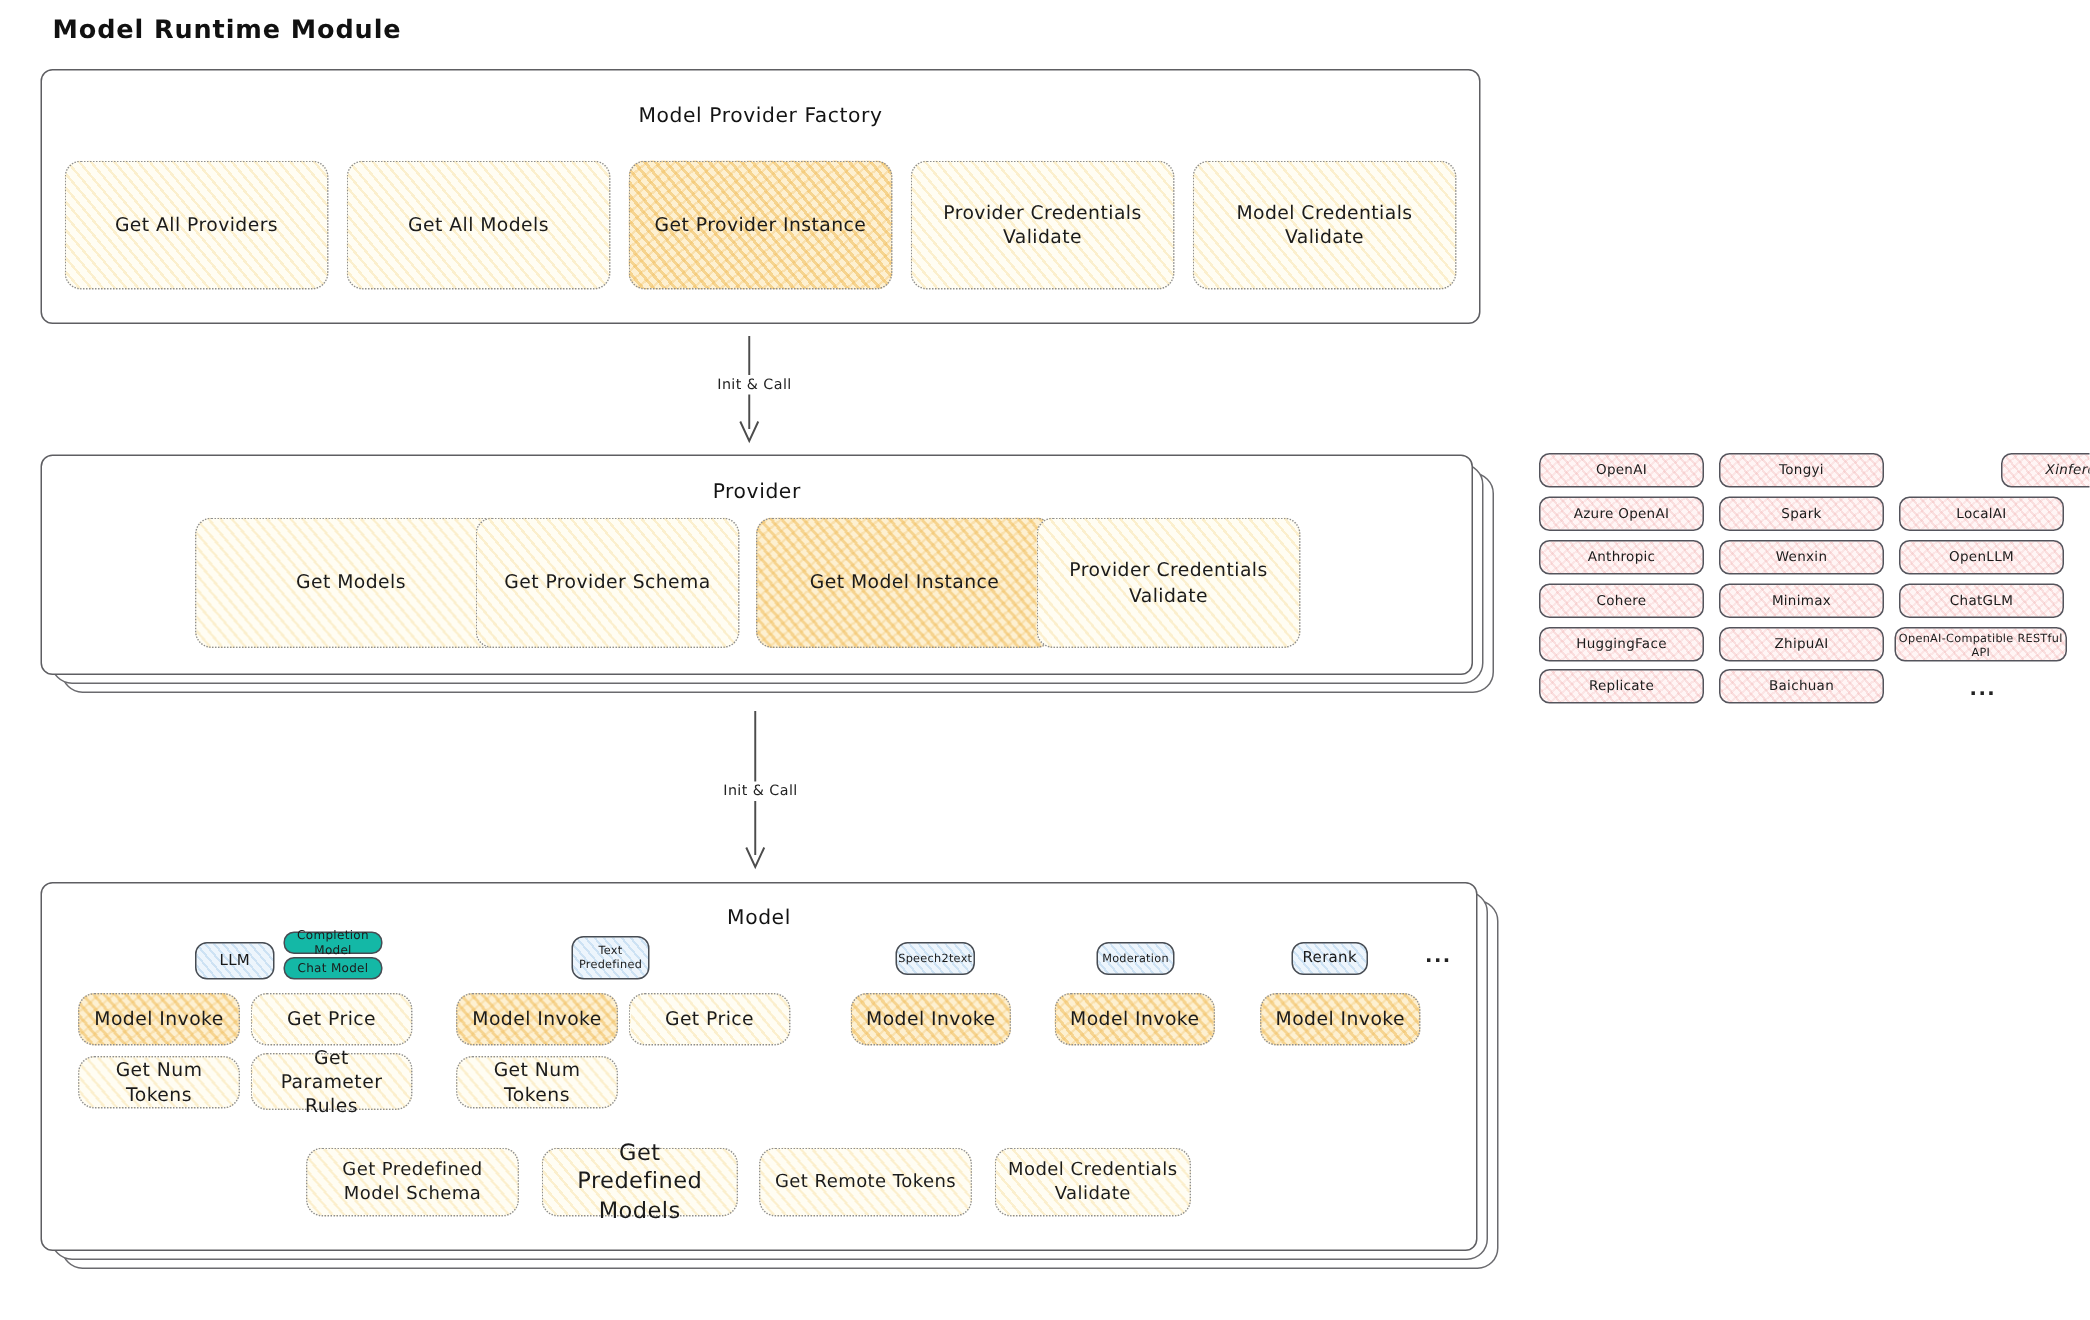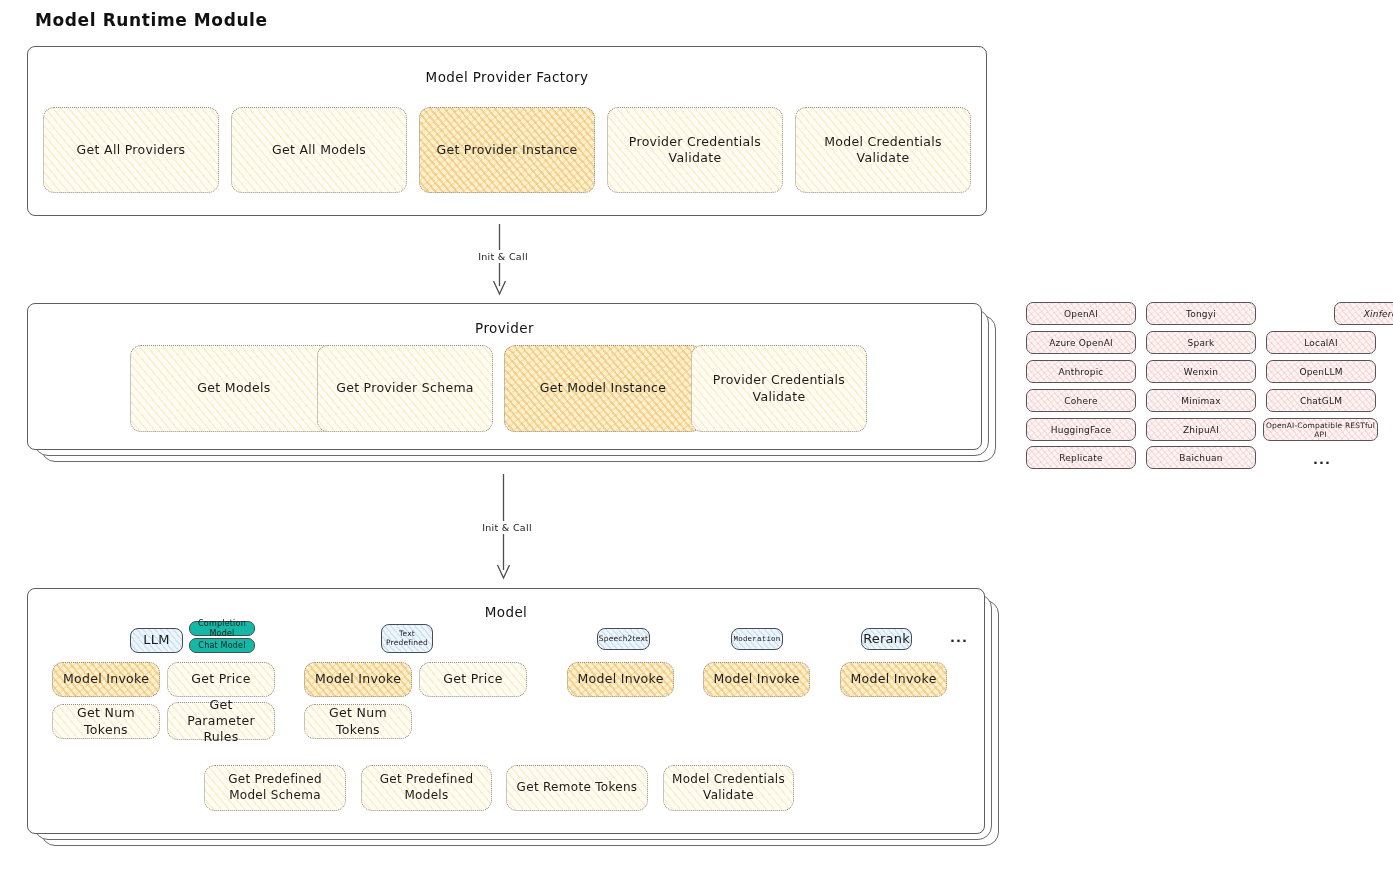--- a/index.html
+++ b/index.html
@@ -52,21 +52,21 @@
     background:
       repeating-linear-gradient(50deg, rgba(232,140,140,0.22) 0 1.4px, rgba(255,255,255,0) 1.4px 4.6px),
       repeating-linear-gradient(-40deg, rgba(232,140,140,0.15) 0 1.4px, rgba(255,255,255,0) 1.4px 4.6px),
       #fff5f5;
   }
 
   
   .tag{
     position:absolute;box-sizing:border-box;display:flex;align-items:center;justify-content:center;
     text-align:center;border:1.3px solid #474c53;border-radius:8px;
-    font-size:13px;line-height:1.15;letter-spacing:.2px;padding:0 3px;
+    font-size:10px;line-height:1.15;letter-spacing:.2px;padding:0 3px;
     background:
       repeating-linear-gradient(50deg, rgba(122,176,221,0.28) 0 1.4px, rgba(255,255,255,0) 1.4px 4.6px),
       #edf5fc;
   }
   .tag.white{
     background:#14b8a6;border-radius:7px;font-size:8px;
   }
 
   .ellipsis{position:absolute;font-size:13px;font-weight:700;letter-spacing:1px;color:#222;}
 
@@ -135,33 +135,33 @@
 <div class="stack-layer" style="left:34px;top:594px;width:958px;height:246px;"></div>
 <div class="section" style="left:27px;top:588px;width:958px;height:246px;">
   <div class="section-title" style="top:15px;">Model</div>
 </div>
 
 <div class="tag" style="left:130px;top:628px;width:53px;height:25px;">LLM</div>
 <div class="tag white" style="left:189px;top:621px;width:66px;height:15px;">Completion Model</div>
 <div class="tag white" style="left:189px;top:638px;width:66px;height:15px;">Chat Model</div>
 <div class="tag" style="left:381px;top:624px;width:52px;height:29px;font-size:7.5px;">Text Predefined</div>
 <div class="tag" style="left:597px;top:628px;width:53px;height:22px;font-size:7.5px;">Speech2text</div>
-<div class="tag" style="left:731px;top:628px;width:52px;height:22px;font-size:7.5px;font-family:Liberation Mono, monospace;">Moderation</div>
+<div class="tag" style="left:731px;top:628px;width:52px;height:22px;font-size:7.5px;">Moderation</div>
 <div class="tag" style="left:861px;top:628px;width:51px;height:22px;">Rerank</div>
 <div class="ellipsis" style="left:950px;top:630px;">...</div>
 
 <div class="btn orange" style="left:52px;top:662px;width:108px;height:35px;">Model Invoke</div>
 <div class="btn yellow" style="left:167px;top:662px;width:108px;height:35px;">Get Price</div>
 <div class="btn yellow" style="left:52px;top:704px;width:108px;height:35px;">Get Num Tokens</div>
 <div class="btn yellow" style="left:167px;top:702px;width:108px;height:38px;">Get Parameter Rules</div>
 
 <div class="btn orange" style="left:304px;top:662px;width:108px;height:35px;">Model Invoke</div>
 <div class="btn yellow" style="left:419px;top:662px;width:108px;height:35px;">Get Price</div>
 <div class="btn yellow" style="left:304px;top:704px;width:108px;height:35px;">Get Num Tokens</div>
 
 <div class="btn orange" style="left:567px;top:662px;width:107px;height:35px;">Model Invoke</div>
 <div class="btn orange" style="left:703px;top:662px;width:107px;height:35px;">Model Invoke</div>
 <div class="btn orange" style="left:840px;top:662px;width:107px;height:35px;">Model Invoke</div>
 
 <div class="btn yellow" style="left:204px;top:765px;width:142px;height:46px;font-size:12px;">Get Predefined Model Schema</div>
-<div class="btn yellow" style="left:361px;top:765px;width:131px;height:46px;font-size:12px;">Get Predefined Models</div>
+<div class="btn yellow" style="left:361px;top:765px;width:131px;height:46px;font-size:15px;">Get Predefined Models</div>
 <div class="btn yellow" style="left:506px;top:765px;width:142px;height:46px;font-size:12px;">Get Remote Tokens</div>
 <div class="btn yellow" style="left:663px;top:765px;width:131px;height:46px;font-size:12px;">Model Credentials Validate</div>
 
 </body></html>

